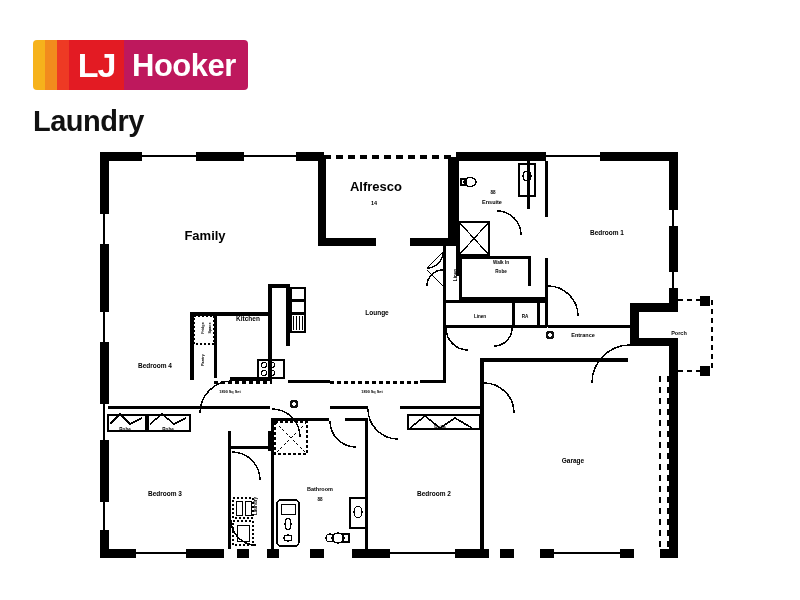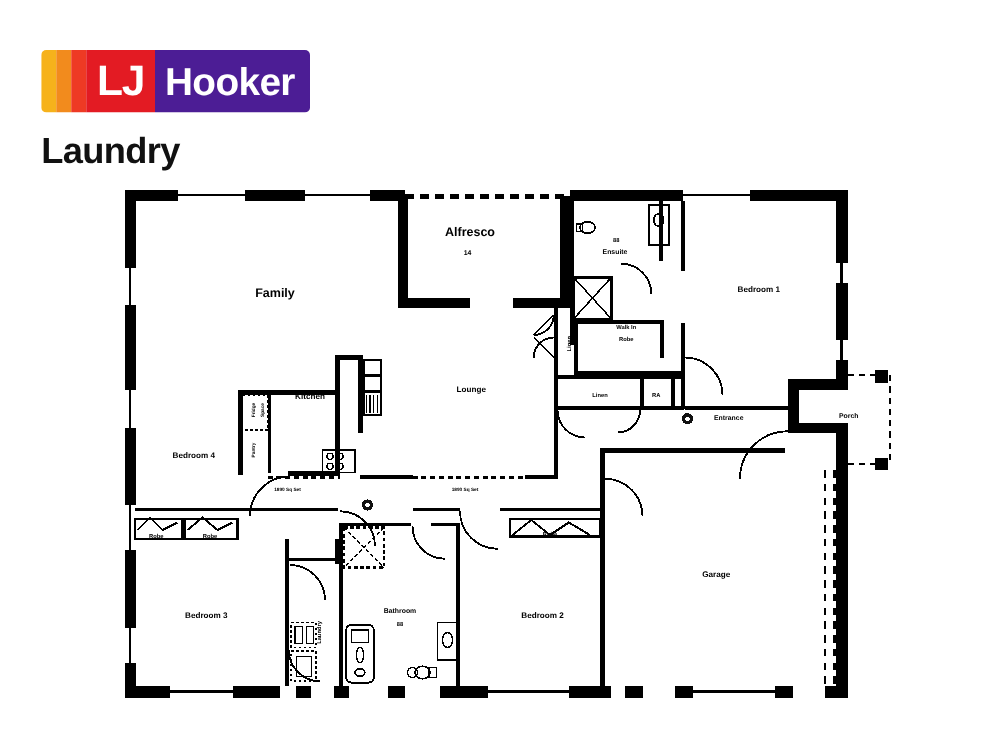--- a/index.html
+++ b/index.html
@@ -13,34 +13,34 @@
   .logo-wrap{display:flex;align-items:stretch;height:50px;width:215px;
     border-radius:4px;overflow:hidden;}
   .bar{width:12px;}
   .bar.b1{background:#f6b21b;}
   .bar.b2{background:#f28b1d;}
   .bar.b3{background:#ee3a24;}
   .lj-block{background:#e31b23;width:55px;display:flex;align-items:center;
     justify-content:center;}
   .lj-text{color:#ffffff;font-size:34px;font-weight:bold;line-height:1;
     letter-spacing:-1px;font-family:"Liberation Sans",sans-serif;}
-  .hooker-block{background:#4c1d95;flex:1;display:flex;align-items:center;
+  .hooker-block{background:#be185d;flex:1;display:flex;align-items:center;
     padding-left:8px;}
   .hooker-text{color:#ffffff;font-size:31px;font-weight:bold;line-height:1;
     letter-spacing:-0.5px;}
   #office{position:absolute;left:33px;top:105px;font-size:29px;
     font-weight:bold;color:#111111;letter-spacing:-0.5px;}
 
   
   #plan{position:absolute;left:0;top:0;width:800px;height:600px;}
   .lbl{position:absolute;font-family:"Liberation Sans",sans-serif;
     color:#000;font-weight:bold;white-space:nowrap;
     transform:translate(-50%,-50%);text-align:center;}
   .lbl.vert{transform:translate(-50%,-50%) rotate(-90deg);}
-  .s10{font-size:10px;}
+  .s10{font-size:13px;}
   .s9{font-size:6.5px;}
   .s8{font-size:5.5px;}
   .s7{font-size:4.6px;}
   .s6{font-size:3.8px;}
 </style>
 </head>
 <body>
 
 <div id="brand">
   <div class="logo-wrap">
@@ -259,21 +259,21 @@
     <g>
       <circle cx="294" cy="404" r="4.5" fill="#111"></circle>
       <circle cx="294" cy="404" r="1.8" fill="#fff"></circle>
       <circle cx="550" cy="335" r="4.5" fill="#111"></circle>
       <circle cx="550" cy="335" r="1.8" fill="#fff"></circle>
     </g>
   </g>
 </svg>
 
 <div id="labels">
-    <div class="lbl s10" style="left: 220px; top: 235px;">Family</div>
+    <div class="lbl s10" style="left: 205px; top: 235px;">Family</div>
     <div class="lbl s10" style="left: 376px; top: 186px;">Alfresco</div>
     <div class="lbl s8" style="left: 374px; top: 203px;">14</div>
     <div class="lbl s8" style="left: 492px; top: 202px;">Ensuite</div>
     <div class="lbl s7" style="left: 493px; top: 192px;">88</div>
     <div class="lbl s9" style="left: 607px; top: 232px;">Bedroom 1</div>
     <div class="lbl s7" style="left: 501px; top: 262px;">Walk In</div>
     <div class="lbl s7" style="left: 501px; top: 271px;">Robe</div>
     <div class="lbl s7 vert" style="left: 455px; top: 275px;">Linen</div>
     <div class="lbl s7" style="left: 480px; top: 316px;">Linen</div>
     <div class="lbl s7" style="left: 525px; top: 316px;">RA</div>

